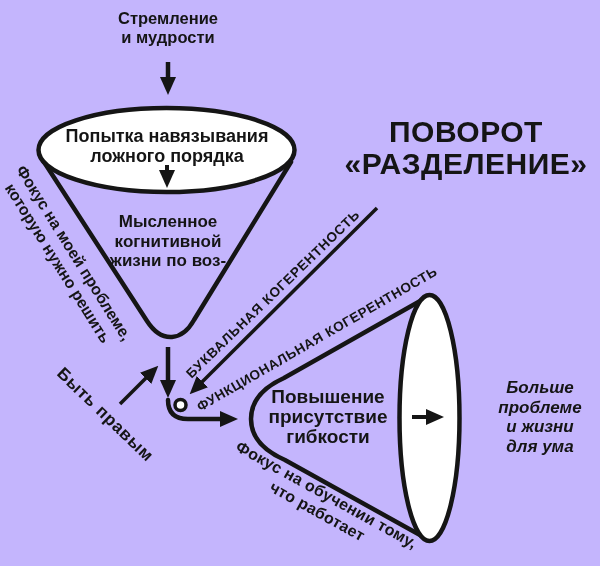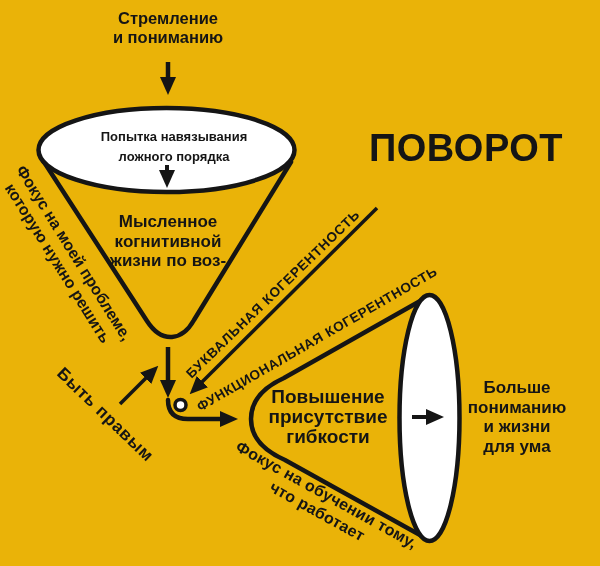--- a/index.html
+++ b/index.html
@@ -1,49 +1,49 @@
 <!DOCTYPE html>
 <html><head>
 <meta charset="utf-8">
 <style>
   html, body { margin: 0; padding: 0; background: #ffffff; }
   .stage {
     position: relative;
     width: 600px;
     height: 566px;
-    background: #eab308;
+    background: #c4b5fd;
     font-family: "Liberation Sans", "DejaVu Sans", sans-serif;
     font-weight: bold;
     color: #151515;
     overflow: hidden;
   }
   .stage svg { position: absolute; left: 0; top: 0; }
   .lbl {
     position: absolute;
     text-align: center;
     transform: translate(-50%, -50%);
     white-space: nowrap;
     z-index: 2;
   }
   .lbl span { display: block; }
 
   .lbl-top        { left: 168px; top: 27px;  font-size: 16.5px; line-height: 18.5px; }
-  .lbl-title      { left: 466px; top: 148px; font-size: 38px;   line-height: 32px; letter-spacing: 0.5px; }
-  .lbl-mouth      { left: 174px; top: 146px; font-size: 13px;   line-height: 19.5px; }
+  .lbl-title      { left: 466px; top: 148px; font-size: 30px;   line-height: 32px; letter-spacing: 0.5px; }
+  .lbl-mouth      { left: 167px; top: 146px; font-size: 18px;   line-height: 19.5px; }
   .lbl-body       { left: 168px; top: 241px; font-size: 17px;   line-height: 19.5px; }
   .lbl-problem    { left: 66px;  top: 258px; font-size: 16px;   line-height: 19px;
                     transform: translate(-50%,-50%) rotate(58deg); }
   .lbl-beright    { left: 105px; top: 415px; font-size: 17px; letter-spacing: 0.8px;
                     transform: translate(-50%,-50%) rotate(44deg); }
   .lbl-literal    { left: 273px; top: 294px; font-size: 13.5px; letter-spacing: 0.8px;
                     transform: translate(-50%,-50%) rotate(-44deg); }
   .lbl-functional { left: 317px; top: 339px; font-size: 13.5px; letter-spacing: 0.6px;
                     transform: translate(-50%,-50%) rotate(-30deg); }
   .lbl-flex       { left: 328px; top: 417px; font-size: 19px;   line-height: 20px; }
-  .lbl-outcome    { left: 517px; top: 417px; font-size: 17px;   line-height: 19.5px; }
+  .lbl-outcome    { left: 540px; top: 417px; font-size: 17px;   line-height: 19.5px; font-style: italic; }
   .lbl-learning   { left: 322px; top: 503px; font-size: 16px;   line-height: 19px; letter-spacing: 0.3px;
                     transform: translate(-50%,-50%) rotate(29deg); }
 </style>
 </head>
 <body>
 
 <div class="stage">
 
   <svg width="600" height="566" viewBox="0 0 600 566">
     <defs>
@@ -70,25 +70,26 @@
     <circle cx="180.5" cy="405" r="5.5" fill="#ffffff" stroke="#151515" stroke-width="3.5"></circle>
 
     <path d="M 429 296 L 284 378 Q 251 393 251 419 Q 251 445 285 460 L 429 540" fill="none" stroke="#151515" stroke-width="4.5" stroke-linecap="round"></path>
     <ellipse cx="429.5" cy="418" rx="30" ry="123" fill="#ffffff" stroke="#151515" stroke-width="4.5"></ellipse>
 
     <line x1="412" y1="417" x2="428" y2="417" stroke="#151515" stroke-width="4" marker-end="url(#ah)"></line>
   </svg>
 
   <div class="lbl lbl-top">
     <span>Стремление</span>
-    <span>и пониманию</span>
+    <span>и мудрости</span>
   </div>
 
   <div class="lbl lbl-title">
     <span>ПОВОРОТ</span>
+    <span>«РАЗДЕЛЕНИЕ»</span>
   </div>
 
   <div class="lbl lbl-mouth">
     <span>Попытка навязывания</span>
     <span>ложного порядка</span>
   </div>
 
   <div class="lbl lbl-body">
     <span>Мысленное</span>
     <span>когнитивной</span>
@@ -113,21 +114,21 @@
   </div>
 
   <div class="lbl lbl-flex">
     <span>Повышение</span>
     <span>присутствие</span>
     <span>гибкости</span>
   </div>
 
   <div class="lbl lbl-outcome">
     <span>Больше</span>
-    <span>пониманию</span>
+    <span>проблеме</span>
     <span>и жизни</span>
     <span>для ума</span>
   </div>
 
   <div class="lbl lbl-learning">
     <span>Фокус на обучении тому,</span>
     <span>что работает</span>
   </div>
 
 </div>

